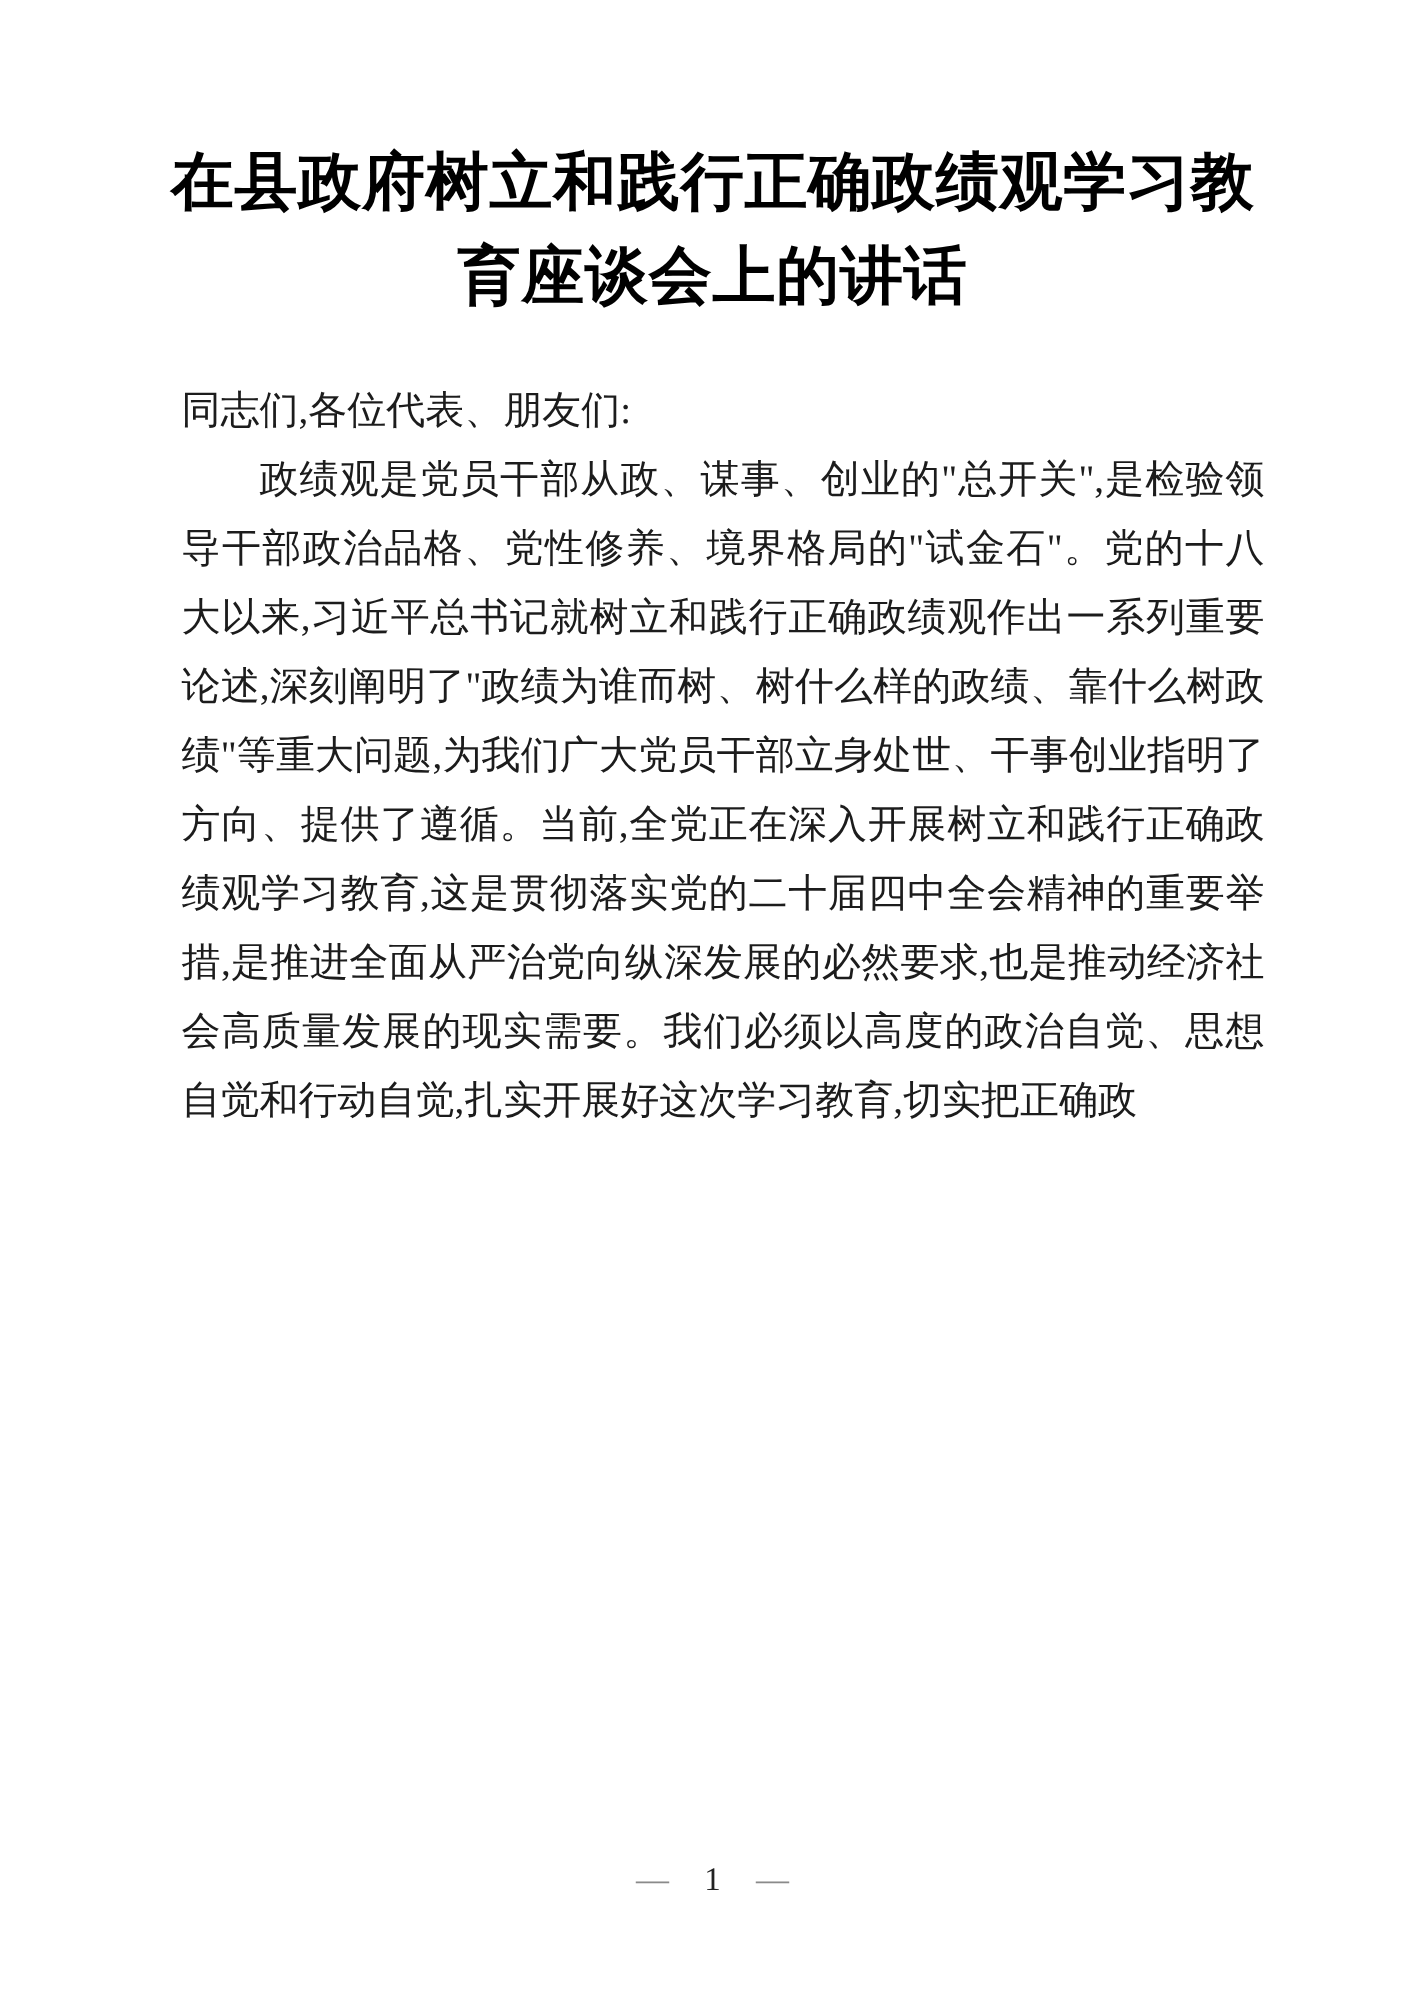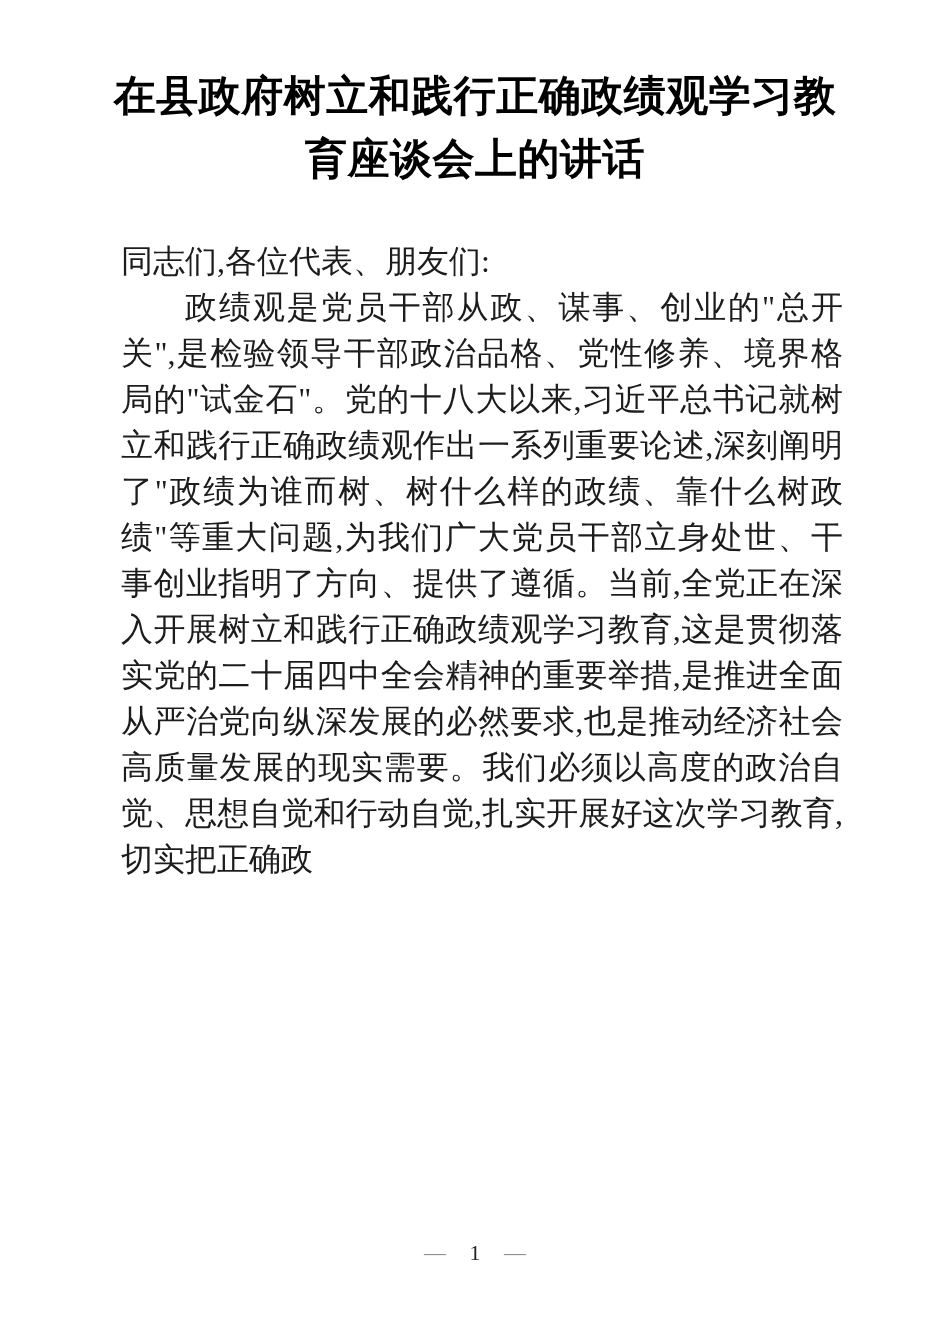--- a/index.html
+++ b/index.html
@@ -10,33 +10,33 @@
   .page {
     position: relative;
     width: 950px;
     height: 1344px;
     background: #ffffff;
     overflow: hidden;
     font-family: "Liberation Serif", "DejaVu Serif", serif;
   }
   .doc-title {
     width: 744px;
-    margin: 64px auto 0 auto;
+    margin: 89px auto 0 auto;
     text-align: center;
     font-family: "Liberation Sans", "DejaVu Sans", sans-serif;
     font-weight: 900;
     font-size: 42px;
     line-height: 63px;
     color: #000000;
     letter-spacing: 0.5px;
   }
   .doc-body {
     width: 722px;
-    margin: 48px 0 0 121px;
-    font-size: 32px;
+    margin: 36px 0 0 121px;
+    font-size: 26px;
     line-height: 46px;
     color: #1c1c1c;
     text-align: justify;
     text-align-last: left;
   }
   .doc-body p {
     margin: 0;
     padding: 0;
   }
   .doc-body p.indent {

